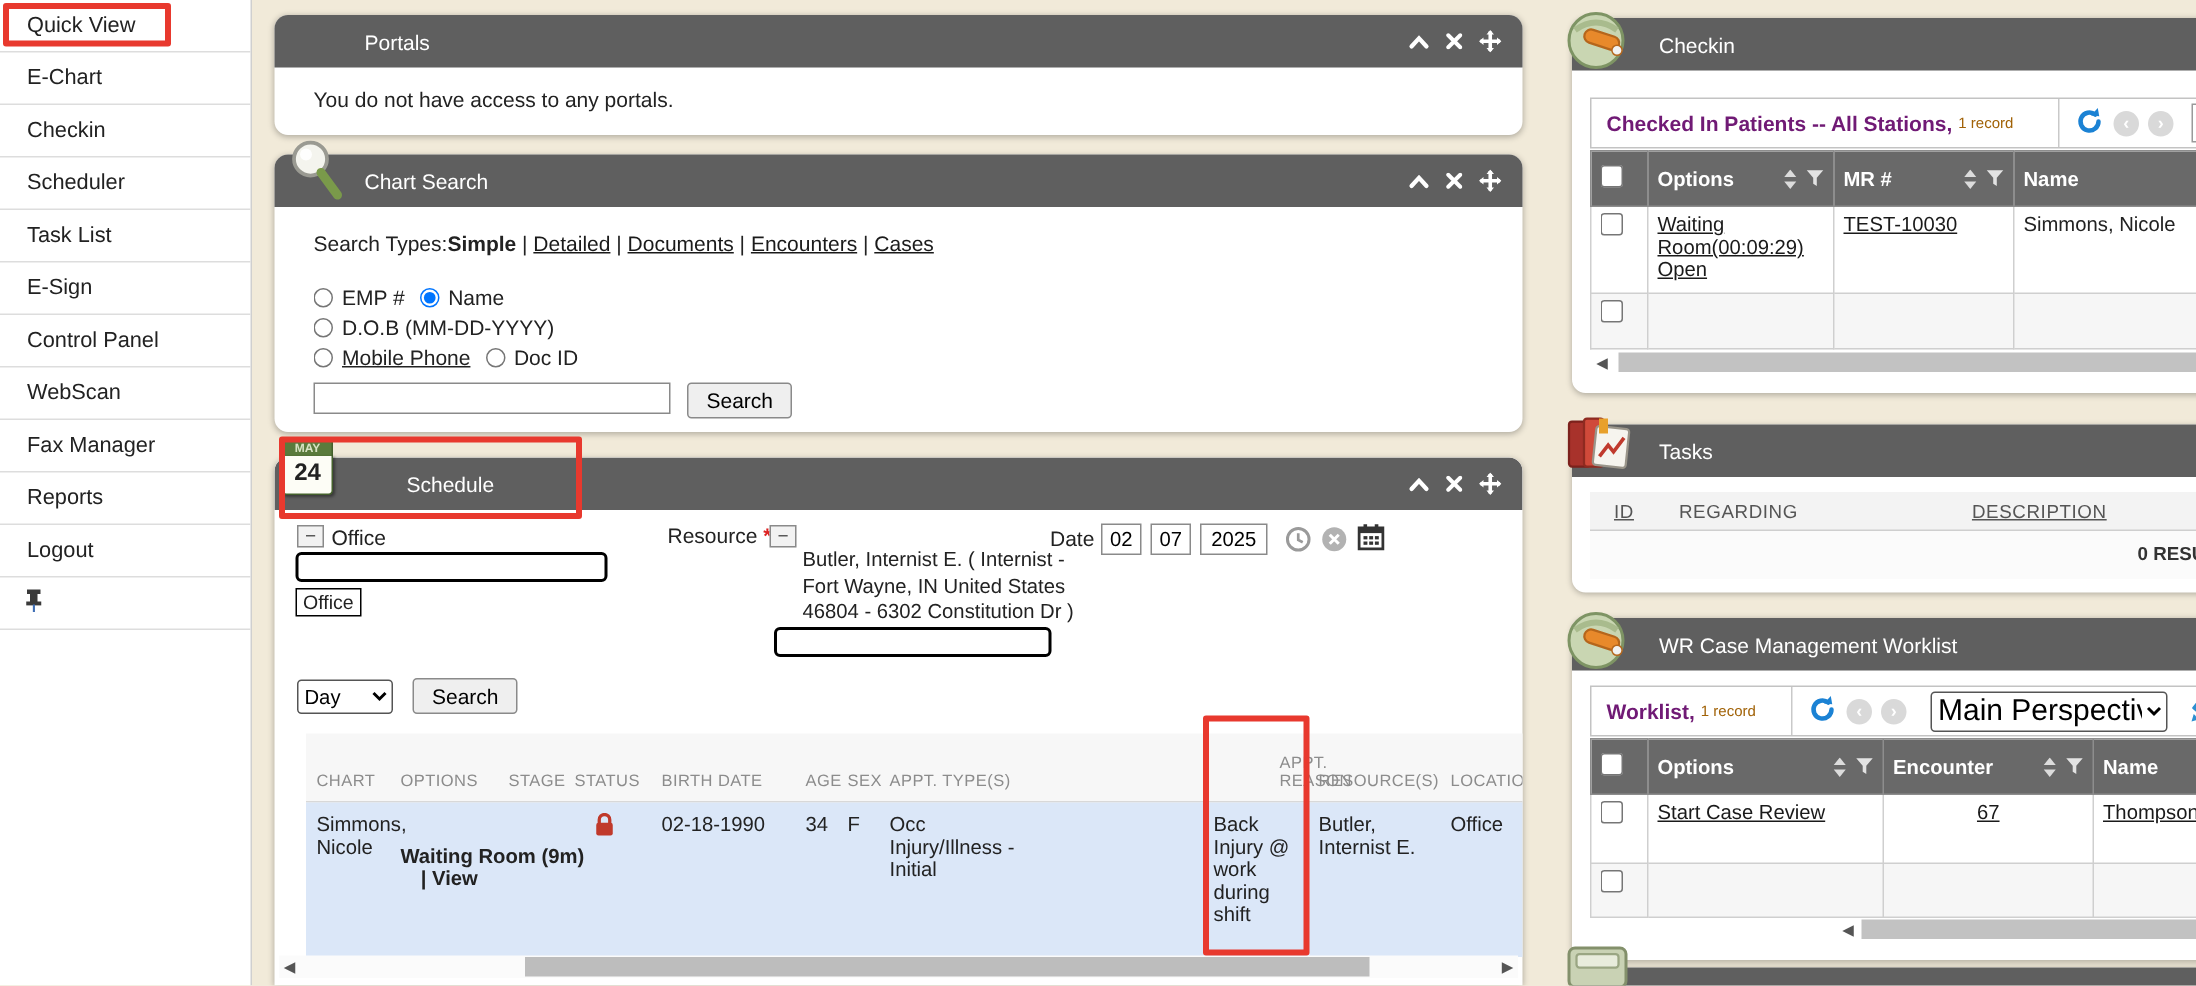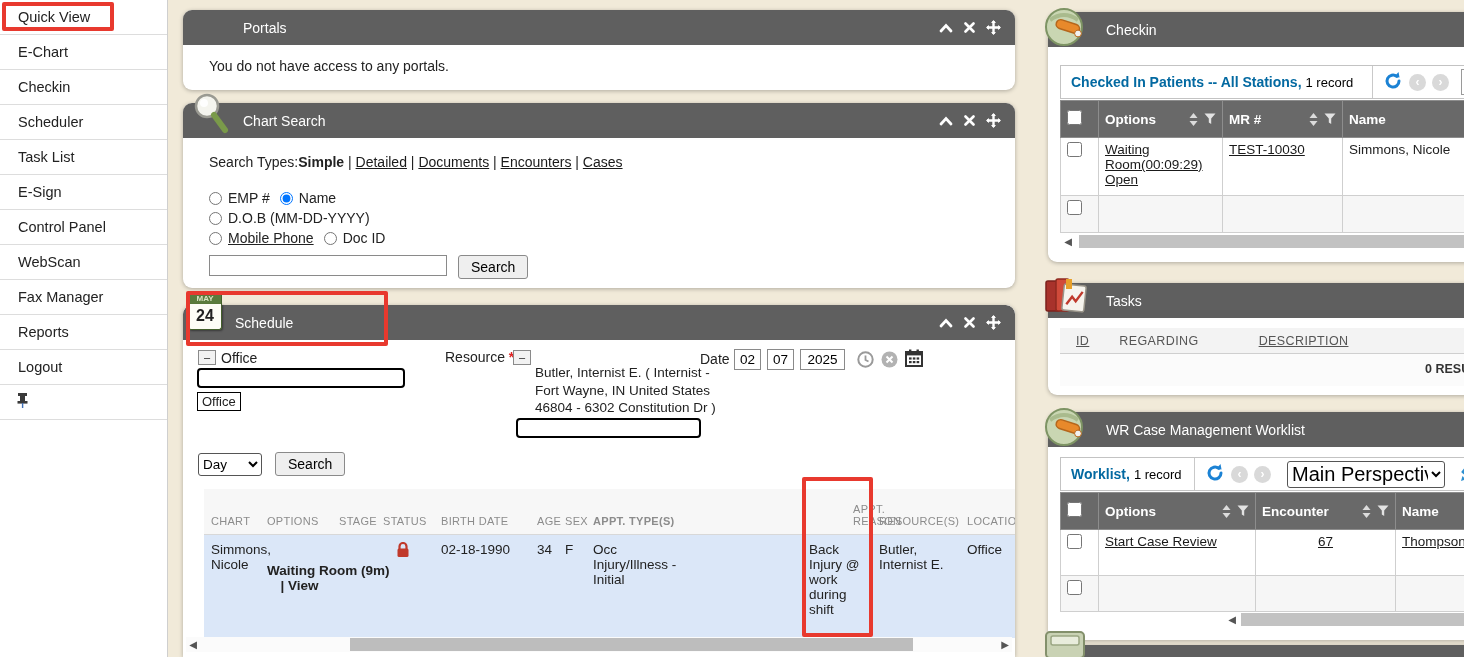--- a/index.html
+++ b/index.html
@@ -56,22 +56,22 @@
   .wrap92 { max-width:86px; }
   .wrap60 { max-width:56px; }
   .hscroll { position:absolute; display:flex; align-items:center; height:15px; background:#fbfbfb; }
   .hthumb { position:absolute; top:1px; height:13px; background:#bdbdbd; }
   .harrow { font-size:10px; color:#555; width:14px; text-align:center; }
 
   
   .toolbar { position:absolute; border:1px solid #c3c3c3; background:#fff; height:34px; display:flex; align-items:center; }
   .toolbar .tsec { display:flex; align-items:center; height:100%; padding:0 10px; }
   .tdivider { width:1px; height:100%; background:#c9c9c9; }
-  .grid-title { font-weight:bold; color:#0369a1; font-size:14px; white-space:nowrap; }
-  .grid-count { color:#000000; font-size:13px; margin-left:4px; white-space:nowrap; }
+  .grid-title { font-weight:bold; color:#701a75; font-size:14px; white-space:nowrap; }
+  .grid-count { color:#a16207; font-size:10px; margin-left:4px; white-space:nowrap; }
   .pager { width:17px; height:17px; border-radius:50%; background:#d9d9d9; color:#fff; font-size:12px; font-weight:bold; text-align:center; line-height:16px; }
 
   table.grid { border-collapse:collapse; position:absolute; table-layout:fixed; }
   table.grid th { background:#696969; color:#fff; font-weight:bold; font-size:13.5px; text-align:left; padding:0 6px; height:37px; border:1px solid #8d8d8d; }
   table.grid td { border:1px solid #cfcfcf; font-size:13.5px; padding:4px 6px; vertical-align:top; background:#fff; }
   table.grid tr.alt td { background:#f6f6f6; }
   .th-inner { display:flex; align-items:center; gap:6px; }
   .th-label { flex:1; }
   .rowcb { width:15px; height:15px; }
 
@@ -194,21 +194,21 @@
     </div>
     <div class="cs-input-row">
       <input class="txt" style="width: 238px;">
       <button class="btn">Search</button>
     </div>
   </div>
 </section>
 
 <section class="panel main-panel panel-clip" style="top:305px; height:352px; border-radius:9px 9px 0 0;">
   <div class="panel-header">
-    <span class="panel-title" style="padding-left:52px;">Schedule</span>
+    <span class="panel-title" style="padding-left:88px;">Schedule</span>
     <span class="win-btns">
       <span>
           <svg width="14" height="10" viewBox="0 0 14 10">
             <path d="M2 8 L7 2.5 L12 8" stroke="#fff" stroke-width="2.8" fill="none" stroke-linecap="round"></path>
           </svg>
         </span>
       <span>
           <svg width="11" height="11" viewBox="0 0 11 11">
             <path d="M1.5 1.5 L9.5 9.5 M9.5 1.5 L1.5 9.5" stroke="#fff" stroke-width="2.6" stroke-linecap="round"></path>
           </svg>
@@ -272,21 +272,21 @@
 
   <div class="sched-table">
     <div class="st-header">
       <div class="c0">CHART</div>
       <div class="c1">OPTIONS</div>
       <div class="c2">STAGE</div>
       <div class="c3">STATUS</div>
       <div class="c4">BIRTH DATE</div>
       <div class="c5">AGE</div>
       <div class="c6">SEX</div>
-      <div class="c7" style="max-width:216px;"><span class="wrap92" style="display:inline-block;font-weight:bold;">APPT. TYPE(S)</span></div>
+      <div class="c7" style="max-width:216px;"><span class="wrap92" style="display:inline-block;">APPT. TYPE(S)</span></div>
       <div class="c8"><span class="wrap60" style="display:inline-block;margin-left:44px;">APPT. REASON</span></div>
       <div class="c9">RESOURCE(S)</div>
       <div class="c10">LOCATION</div>
     </div>
     <div class="st-row">
       <div class="c0">Simmons, Nicole</div>
       <div class="c1 opt-cell">
         <div>Waiting Room (9m)</div>
         <div>| View</div>
       </div>
@@ -414,21 +414,21 @@
 </span>
 
 <section class="panel right-panel" style="top:283px; height:112px;">
   <div class="panel-header">
     <span class="panel-title" style="padding-left:58px;">Tasks</span>
   </div>
   <div style="position:absolute; left:12px; top:45px; width:458px;">
     <div class="tasks-head">
       <span style="margin-left:16px; text-decoration:underline;">ID</span>
       <span style="margin-left:30px;">REGARDING</span>
-      <span style="margin-left:60px; text-decoration:underline;">DESCRIPTION</span>
+      <span style="margin-left:116px; text-decoration:underline;">DESCRIPTION</span>
     </div>
     <div class="tasks-row">
       <span style="position:absolute; left:365px; top:8px; font-weight:bold; font-size:12.5px; color:#333; white-space:nowrap;">0 RESULTS</span>
     </div>
   </div>
 </section>
 <span class="hdr-icon" style="left:1042px; top:277px;">
   <svg width="46" height="42" viewBox="0 0 46 42">
     <rect x="4" y="4" width="14" height="30" rx="2" fill="#a8322b" stroke="#7c211c" stroke-width="1.5"></rect>
     <rect x="14" y="2" width="13" height="32" rx="2" fill="#d04a3a" stroke="#8e2a20" stroke-width="1.5"></rect>

